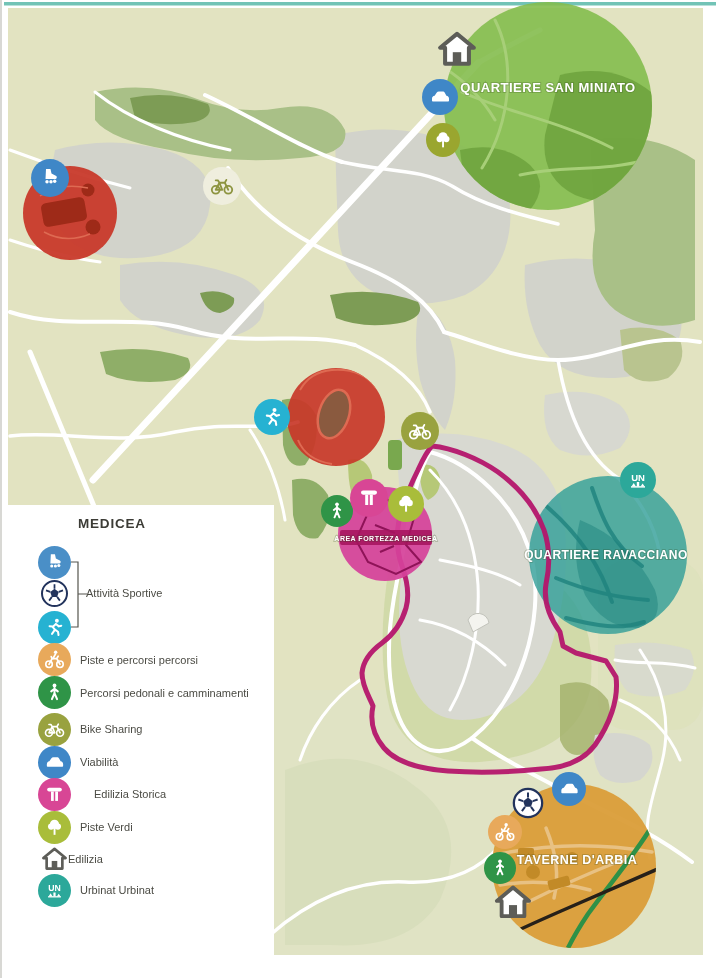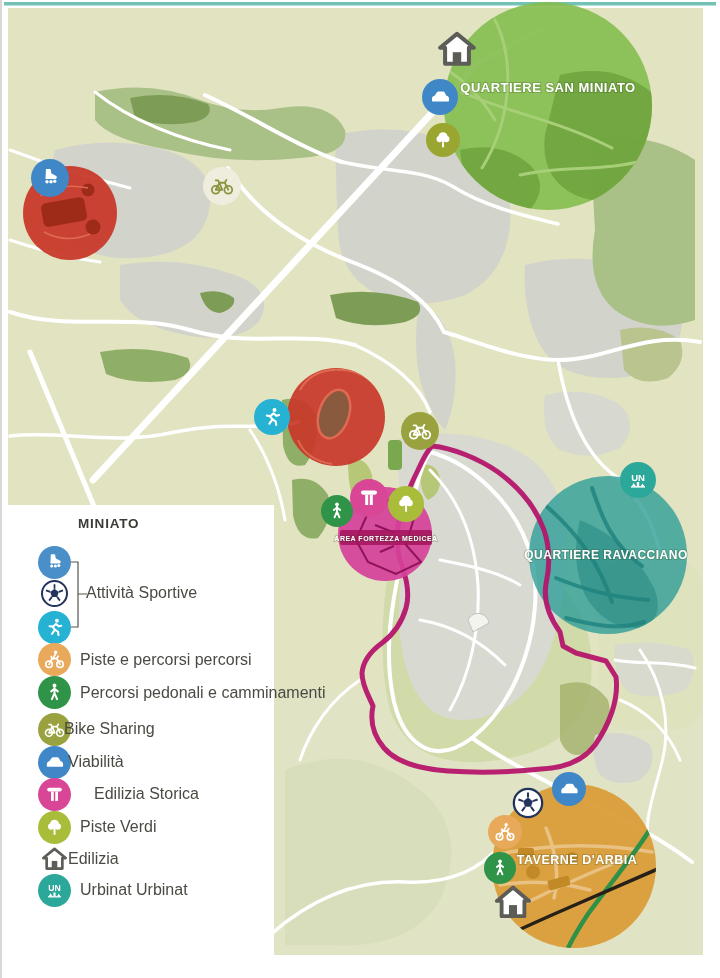--- a/index.html
+++ b/index.html
@@ -13,21 +13,21 @@
           paint-order:stroke;stroke:rgba(45,70,25,.22);stroke-width:2px;}
   .legend{
     position:absolute;left:8px;top:505px;width:266px;height:453px;
     background:#ffffff;
   }
   .legend-title{
     position:absolute;left:70px;top:11px;font-size:13.5px;font-weight:bold;
     color:#3c3c36;letter-spacing:.8px;
   }
   .lg-ic{position:absolute;width:33px;height:33px;}
-  .lg-label{position:absolute;font-size:16px;color:#4b4b44;white-space:nowrap;line-height:14px;}
+  .lg-label{position:absolute;font-size:11px;color:#4b4b44;white-space:nowrap;line-height:14px;}
   .bracket{position:absolute;left:62px;top:49px;width:18px;height:82px;}
 </style>
 </head>
 <body>
 
 <svg class="map-svg" viewBox="0 0 720 978">
   <defs>
     <symbol id="ic-skate" viewBox="0 0 24 24">
       <path fill="currentColor" d="M8 3h4.5l1 4.5 4.3 2.2c1.6.8 1.2 3.3-.8 3.3H7.5L8 3z"></path>
       <circle cx="9" cy="15.8" r="1.7" fill="currentColor"></circle>
@@ -324,21 +324,21 @@
   <text x="548" y="92" class="qlabel" font-size="13">QUARTIERE SAN MINIATO</text>
   <text x="606" y="559" class="qlabel" font-size="12">QUARTIERE RAVACCIANO</text>
   <text x="577" y="864" class="qlabel" font-size="12.5">TAVERNE D'ARBIA</text>
   <g>
     <rect x="340" y="530" width="92" height="15" rx="2" fill="#a6145f" opacity=".88"></rect>
     <text x="386" y="541" class="qlabel" font-size="7" letter-spacing="0">AREA FORTEZZA MEDICEA</text>
   </g>
 </svg>
 
 <div class="legend">
-  <div class="legend-title">MINIATO</div>
+  <div class="legend-title">MEDICEA</div>
 
   <svg class="lg-ic" style="left:30px;top:41px">
     <circle cx="16.5" cy="16.5" r="16.5" fill="#4a8fc7"></circle>
       <use href="#ic-skate" x="5.5" y="5.5" width="22" height="22" style="color:#fff"></use>
   </svg>
   <svg class="lg-ic" style="left:30px;top:72px">
     <use href="#ic-soccer" x="1.5" y="1.5" width="30" height="30"></use>
   </svg>
   <svg class="lg-ic" style="left:30px;top:106px">
     <circle cx="16.5" cy="16.5" r="16.5" fill="#26b2d2"></circle>
@@ -358,27 +358,27 @@
   <svg class="lg-ic" style="left:30px;top:171px">
     <circle cx="16.5" cy="16.5" r="16.5" fill="#2f9447"></circle>
       <use href="#ic-walker" x="5.5" y="5.5" width="22" height="22" style="color:#fff"></use>
   </svg>
   <div class="lg-label" style="left:72px;top:181px">Percorsi pedonali e camminamenti</div>
 
   <svg class="lg-ic" style="left:30px;top:208px">
     <circle cx="16.5" cy="16.5" r="16.5" fill="#99a23f"></circle>
       <use href="#ic-bicycle" x="5" y="5" width="23" height="23" style="color:#fff"></use>
   </svg>
-  <div class="lg-label" style="left:56px;top:217px">Bike Sharing</div>
+  <div class="lg-label" style="left:72px;top:217px">Bike Sharing</div>
 
   <svg class="lg-ic" style="left:30px;top:241px">
     <circle cx="16.5" cy="16.5" r="16.5" fill="#3f87c7"></circle>
       <use href="#ic-car" x="5" y="5" width="23" height="23" style="color:#fff"></use>
   </svg>
-  <div class="lg-label" style="left:60px;top:250px">Viabilità</div>
+  <div class="lg-label" style="left:72px;top:250px">Viabilità</div>
 
   <svg class="lg-ic" style="left:30px;top:273px">
     <circle cx="16.5" cy="16.5" r="16.5" fill="#d84695"></circle>
       <use href="#ic-monument" x="5.5" y="5.5" width="22" height="22" style="color:#fff"></use>
   </svg>
   <div class="lg-label" style="left:86px;top:282px">Edilizia Storica</div>
 
   <svg class="lg-ic" style="left:30px;top:306px">
     <circle cx="16.5" cy="16.5" r="16.5" fill="#a9bd3a"></circle>
       <use href="#ic-tree" x="5.5" y="5.5" width="22" height="22" style="color:#fff"></use>

